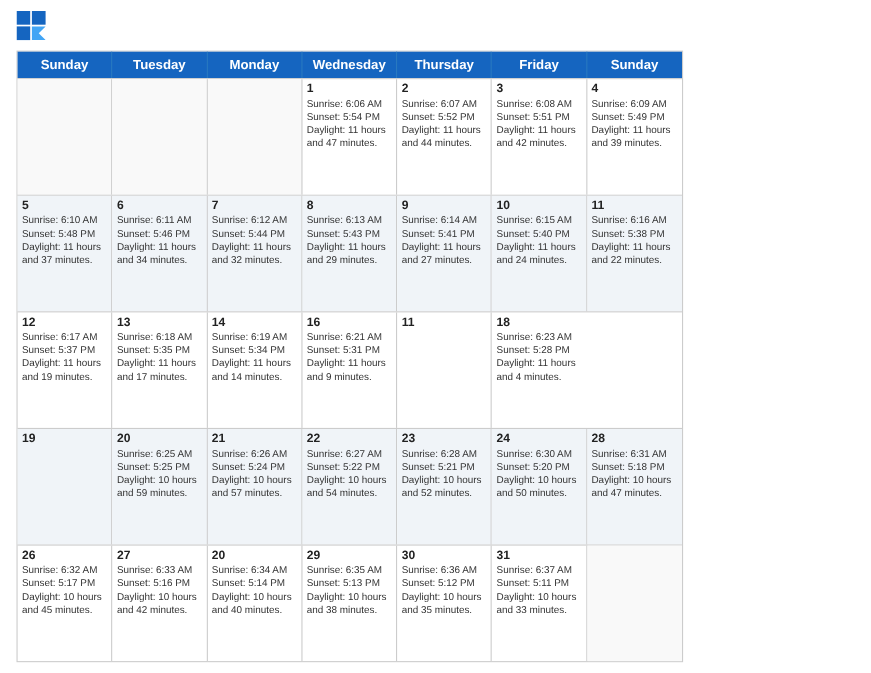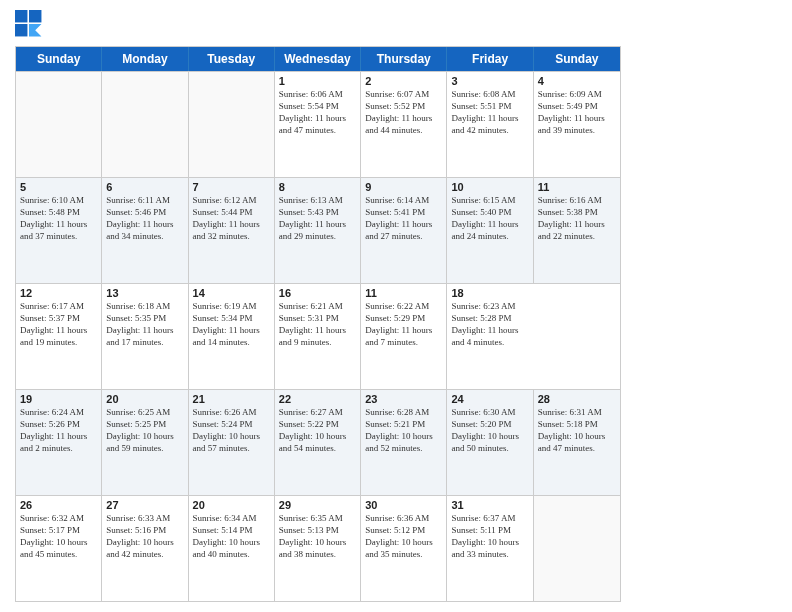--- a/index.html
+++ b/index.html
@@ -92,21 +92,20 @@
     .day-num {
       font-size: 11px;
       font-weight: bold;
       color: #222;
       margin-bottom: 1px;
     }
     .day-info {
       font-size: 9px;
       color: #333;
       line-height: 1.35;
-      font-family: Liberation Serif, serif;
     }
     .alt-row .cal-cell {
       background: #f0f4f8;
     }
   </style>
 </head>
 <body>
 
 <div class="page">
   <div class="header">
@@ -126,22 +125,22 @@
     </div>
     <div class="title-block">
       <div class="month-title"></div>
       <div class="location"></div>
     </div>
   </div>
 
   <div class="calendar">
     <div class="cal-header" id="cal-header">
         <div class="cal-header-cell">Sunday</div>
+        <div class="cal-header-cell">Tuesday</div>
         <div class="cal-header-cell">Monday</div>
-        <div class="cal-header-cell">Tuesday</div>
         <div class="cal-header-cell">Wednesday</div>
         <div class="cal-header-cell">Thursday</div>
         <div class="cal-header-cell">Friday</div>
         <div class="cal-header-cell">Sunday</div>
       </div>
     <div class="cal-body" id="cal-body">
         <div class="cal-row">
           <div class="cal-cell empty"></div>
           <div class="cal-cell empty"></div>
           <div class="cal-cell empty"></div>
@@ -204,31 +203,29 @@
           <div class="cal-cell">
             <div class="day-num">14</div>
             <div class="day-info">Sunrise: 6:19 AM<br>Sunset: 5:34 PM<br>Daylight: 11 hours and 14 minutes.</div>
           </div>
           <div class="cal-cell">
             <div class="day-num">16</div>
             <div class="day-info">Sunrise: 6:21 AM<br>Sunset: 5:31 PM<br>Daylight: 11 hours and 9 minutes.</div>
           </div>
           <div class="cal-cell">
             <div class="day-num">11</div>
-            <div class="day-info">Sunrise: 6:22 AM<br>Sunset: 5:29 PM<br>Daylight: 11 hours and 7 minutes.</div>
           </div>
           <div class="cal-cell">
             <div class="day-num">18</div>
             <div class="day-info">Sunrise: 6:23 AM<br>Sunset: 5:28 PM<br>Daylight: 11 hours and 4 minutes.</div>
           </div>
         </div>
         <div class="cal-row alt-row">
           <div class="cal-cell">
             <div class="day-num">19</div>
-            <div class="day-info">Sunrise: 6:24 AM<br>Sunset: 5:26 PM<br>Daylight: 11 hours and 2 minutes.</div>
           </div>
           <div class="cal-cell">
             <div class="day-num">20</div>
             <div class="day-info">Sunrise: 6:25 AM<br>Sunset: 5:25 PM<br>Daylight: 10 hours and 59 minutes.</div>
           </div>
           <div class="cal-cell">
             <div class="day-num">21</div>
             <div class="day-info">Sunrise: 6:26 AM<br>Sunset: 5:24 PM<br>Daylight: 10 hours and 57 minutes.</div>
           </div>
           <div class="cal-cell">

